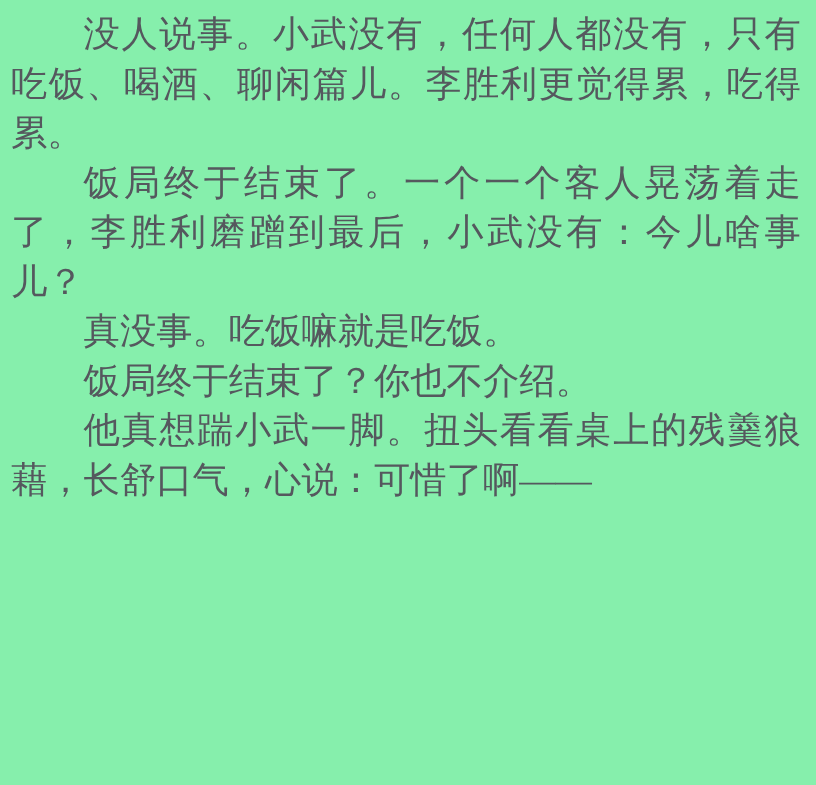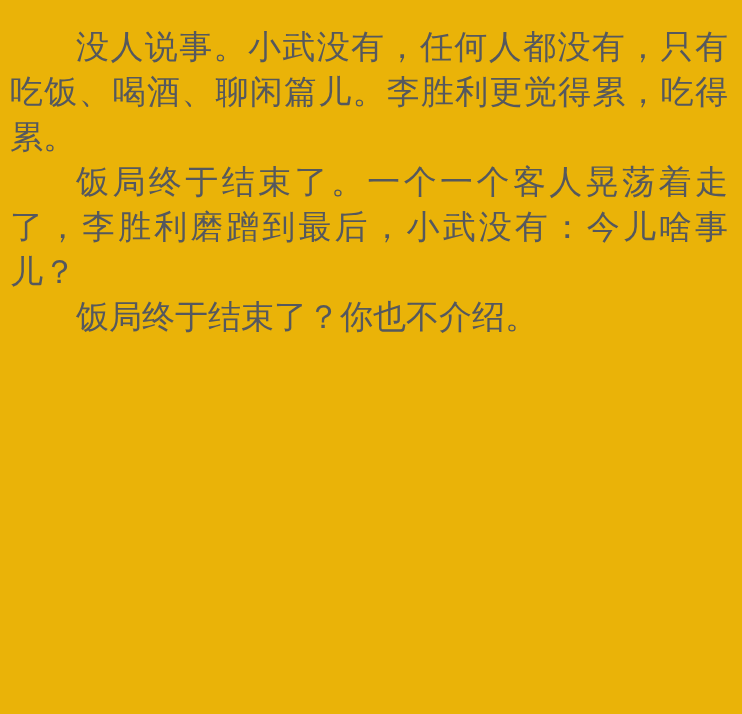--- a/index.html
+++ b/index.html
@@ -10,36 +10,39 @@
     width: 742px;
     height: 714px;
     background: #ffffff;
     font-family: "DejaVu Sans", "Liberation Sans", sans-serif;
     overflow: hidden;
   }
   #reader {
     width: 742px;
     height: 714px;
     box-sizing: border-box;
-    padding: 24px 14px 0 10px;
-    background: #eab308;
+    padding: 10px 14px 0 10px;
+    background: #86efac;
+    font-family: Liberation Serif, serif;
   }
   .para {
     margin: 0 0 0 0;
     color: #55585e;
     font-size: 33px;
     line-height: 45px;
     letter-spacing: 0px;
     text-indent: 2em;
     font-weight: 400;
     text-align: justify;
     text-justify: inter-ideograph;
     word-break: break-all;
   }
 </style>
 </head>
 <body>
 
 <div id="reader">
   <p class="para">没人说事。小武没有，任何人都没有，只有吃饭、喝酒、聊闲篇儿。李胜利更觉得累，吃得累。</p>
   <p class="para">饭局终于结束了。一个一个客人晃荡着走了，李胜利磨蹭到最后，小武没有：今儿啥事儿？</p>
+  <p class="para">真没事。吃饭嘛就是吃饭。</p>
   <p class="para">饭局终于结束了？你也不介绍。</p>
+  <p class="para">他真想踹小武一脚。扭头看看桌上的残羹狼藉，长舒口气，心说：可惜了啊——</p>
 </div>
 
 </body></html>

